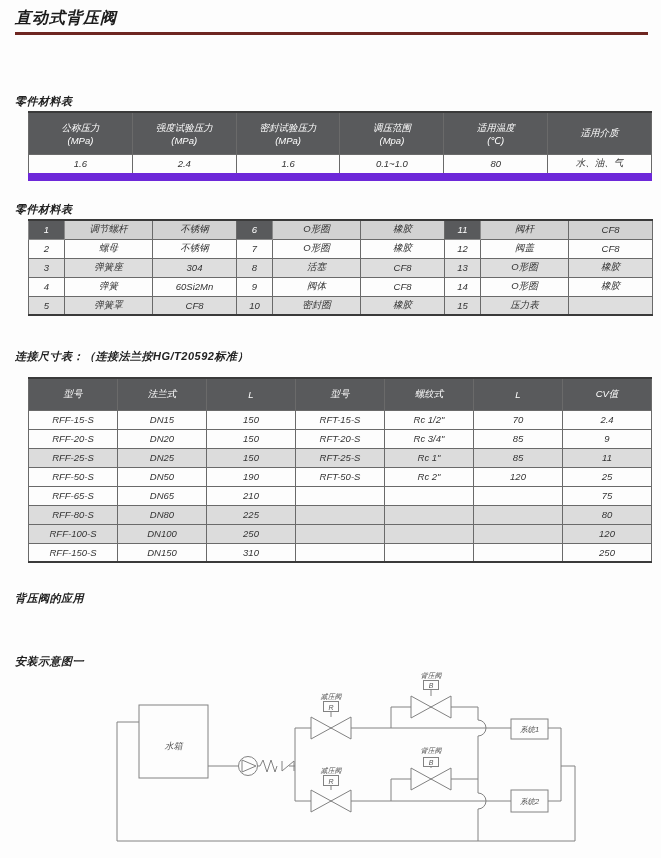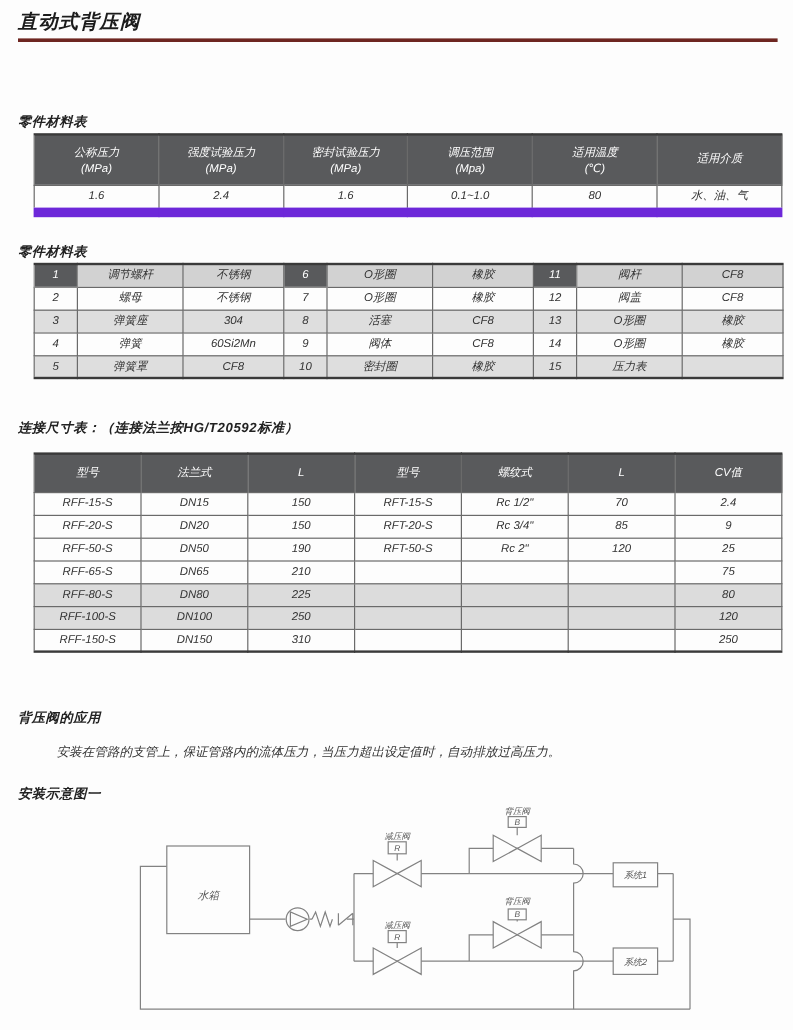--- a/index.html
+++ b/index.html
@@ -196,20 +196,29 @@
         </tr>
         <tr>
           <td>RFF-20-S</td>
           <td>DN20</td>
           <td>150</td>
           <td>RFT-20-S</td>
           <td>Rc 3/4"</td>
           <td>85</td>
           <td>9</td>
         </tr>
+        <tr class="shaded">
+          <td>RFF-25-S</td>
+          <td>DN25</td>
+          <td>150</td>
+          <td>RFT-25-S</td>
+          <td>Rc 1"</td>
+          <td>85</td>
+          <td>11</td>
+        </tr>
         <tr>
           <td>RFF-50-S</td>
           <td>DN50</td>
           <td>190</td>
           <td>RFT-50-S</td>
           <td>Rc 2"</td>
           <td>120</td>
           <td>25</td>
         </tr>
         <tr>
@@ -245,21 +254,20 @@
           <td>310</td>
           <td></td>
           <td></td>
           <td></td>
           <td>250</td>
         </tr>
       </tbody>
   </table>
 
   <div class="sec-heading h-app">背压阀的应用</div>
-  <div class="app-body">安装在管路的支管上，保证管路内的流体压力，当压力超出设定值时，自动排放过高压力。</div>
 
   <div class="sec-heading h-diag">安装示意图一</div>
 
   <svg class="diagram" width="661" height="190" viewBox="0 0 661 190">
     <g stroke="#828282" stroke-width="1" fill="none">
 
       <path d="M139 54 H117 V173 H575 M575 173 V98 H561 M561 60 V133 M548 60 H561 M548 133 H561
                M208 98 H238 M258 98 H260 M289 98 H295
                M295 60 V133 M295 60 H511 M295 133 H511
                M391 60 V39 H478 M391 133 V111 H478"></path>

